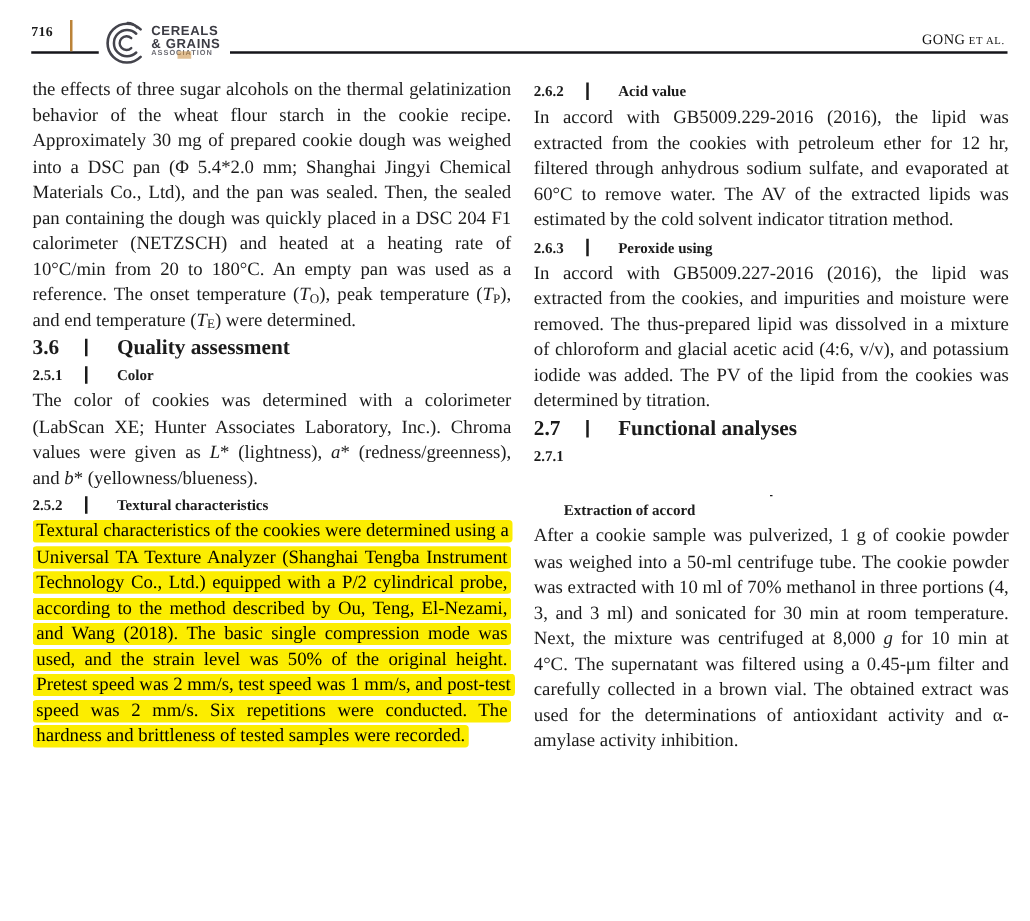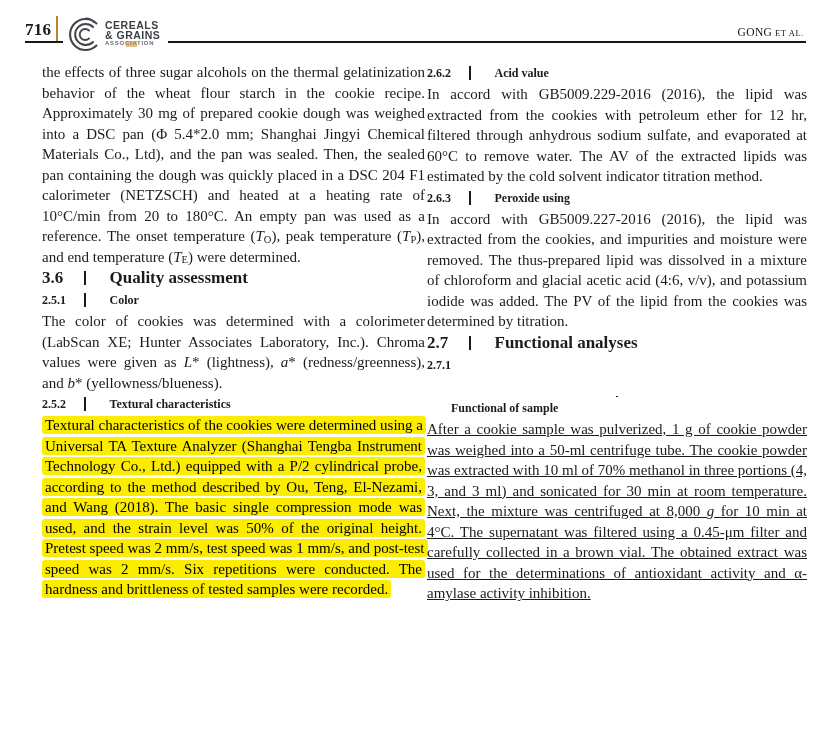--- a/index.html
+++ b/index.html
@@ -2,36 +2,36 @@
 <html style="--hl: #fced00;"><head>
 <meta charset="utf-8">
 <style>
   html,body{margin:0;padding:0;background:#ffffff;}
   .page{
     position:relative;width:824px;height:737px;background:#fff;overflow:hidden;
     font-family:"Liberation Serif",serif;color:#1b1b1b;
   }
   
   .header-rule{position:absolute;left:25px;right:18px;top:41px;height:1.5px;background:#15151a;}
-  .pageno{position:absolute;left:25px;top:20px;font-size:17px;font-weight:bold;letter-spacing:.3px;}
+  .pageno{position:absolute;left:25px;top:20px;font-size:11px;font-weight:bold;letter-spacing:.3px;}
   .accent-bar{position:absolute;left:56px;top:16px;width:1.8px;height:25px;background:#bb8338;}
   .logo{
-    position:absolute;left:63px;top:13px;z-index:2;background:#fff;
+    position:absolute;left:79px;top:13px;z-index:2;background:#fff;
     display:flex;align-items:center;gap:3px;padding:2px 8px 2px 2px;
   }
   .logo svg{display:block;}
   .logo-text{display:flex;flex-direction:column;font-family:"Liberation Sans",sans-serif;font-weight:bold;}
   .logo-l1,.logo-l2{font-size:10.5px;line-height:10px;color:#3d3d45;letter-spacing:.5px;}
   .logo-l3{font-size:5.9px;line-height:7.5px;color:#6e6e75;letter-spacing:.8px;position:relative;}
   .logo-l3 .assoc-accent{position:absolute;left:21px;top:1px;width:11px;height:5.5px;background:#c98a3b;opacity:.55;}
   .running-head{position:absolute;right:20px;top:26px;font-size:11.5px;letter-spacing:.4px;color:#111;}
   .running-head .etal{font-size:8.5px;letter-spacing:.6px;}
   
   .col{position:absolute;top:62px;}
-  .col-left{left:42px;width:383px;}
+  .col-left{left:26px;width:383px;}
   .col-right{left:427px;width:380px;}
   p.body{margin:0;font-size:15px;line-height:20.5px;text-align:justify;text-justify:inter-word;}
   sub{font-size:.7em;line-height:0;position:relative;bottom:-.18em;vertical-align:baseline;}
   h2.sec{display:flex;margin:0;font-weight:bold;line-height:22px;font-size:12px;}
   h2.sec-main{font-size:17px;}
   .sec-num{flex:0 0 42px;}
   .sec-bar{flex:0 0 1.5px;width:1.5px;height:14px;background:#1b1b1b;align-self:center;}
   .sec-title{margin-left:24px;white-space:nowrap;}
   
   .hl-para{line-height:19.9px;}
@@ -44,21 +44,21 @@
   .mt-sec1{margin-top:53px;}
   .mt-sec2{margin-top:23px;}
   .mt-para{margin-top:18px;}
   .mt-sec3{margin-top:36px;}
   .mt-hl{margin-top:15px;}
   .mt-rpara1{margin-top:17px;}
   .mt-rsec1{margin-top:44px;}
   .mt-rpara2{margin-top:18px;}
   .mt-rsec2{margin-top:35px;}
   .mt-rsec3{margin-top:22px;flex-direction:column;}
-  .mt-rpara3{margin-top:18px;text-decoration:underline;}
+  .mt-rpara3{margin-top:18px;}
 </style>
 </head>
 <body>
 
 <div class="page">
 
   <div class="header-rule"></div>
   <span class="pageno">716</span>
   <span class="accent-bar"></span>
 
@@ -125,19 +125,19 @@
 
     <h2 class="sec sec-main mt-rsec2">
       <span class="sec-num">2.7</span>
       <span class="sec-bar"></span>
       <span class="sec-title">Functional analyses</span>
     </h2>
 
     <h2 class="sec mt-rsec3">
       <span class="sec-num">2.7.1</span>
       <span class="sec-bar"></span>
-      <span class="sec-title">Functional of sample</span>
+      <span class="sec-title">Extraction of accord</span>
     </h2>
 
     <p class="body mt-rpara3">After a cookie sample was pulverized, 1 g of cookie powder was weighed into a 50-ml centrifuge tube. The cookie powder was extracted with 10 ml of 70% methanol in three portions (4, 3, and 3 ml) and sonicated for 30 min at room temperature. Next, the mixture was centrifuged at 8,000 <i>g</i> for 10 min at 4°C. The supernatant was filtered using a 0.45-μm filter and carefully collected in a brown vial. The obtained extract was used for the determinations of antioxidant activity and α-amylase activity inhibition.</p>
   </section>
 
 </div>
 
 </body></html>

